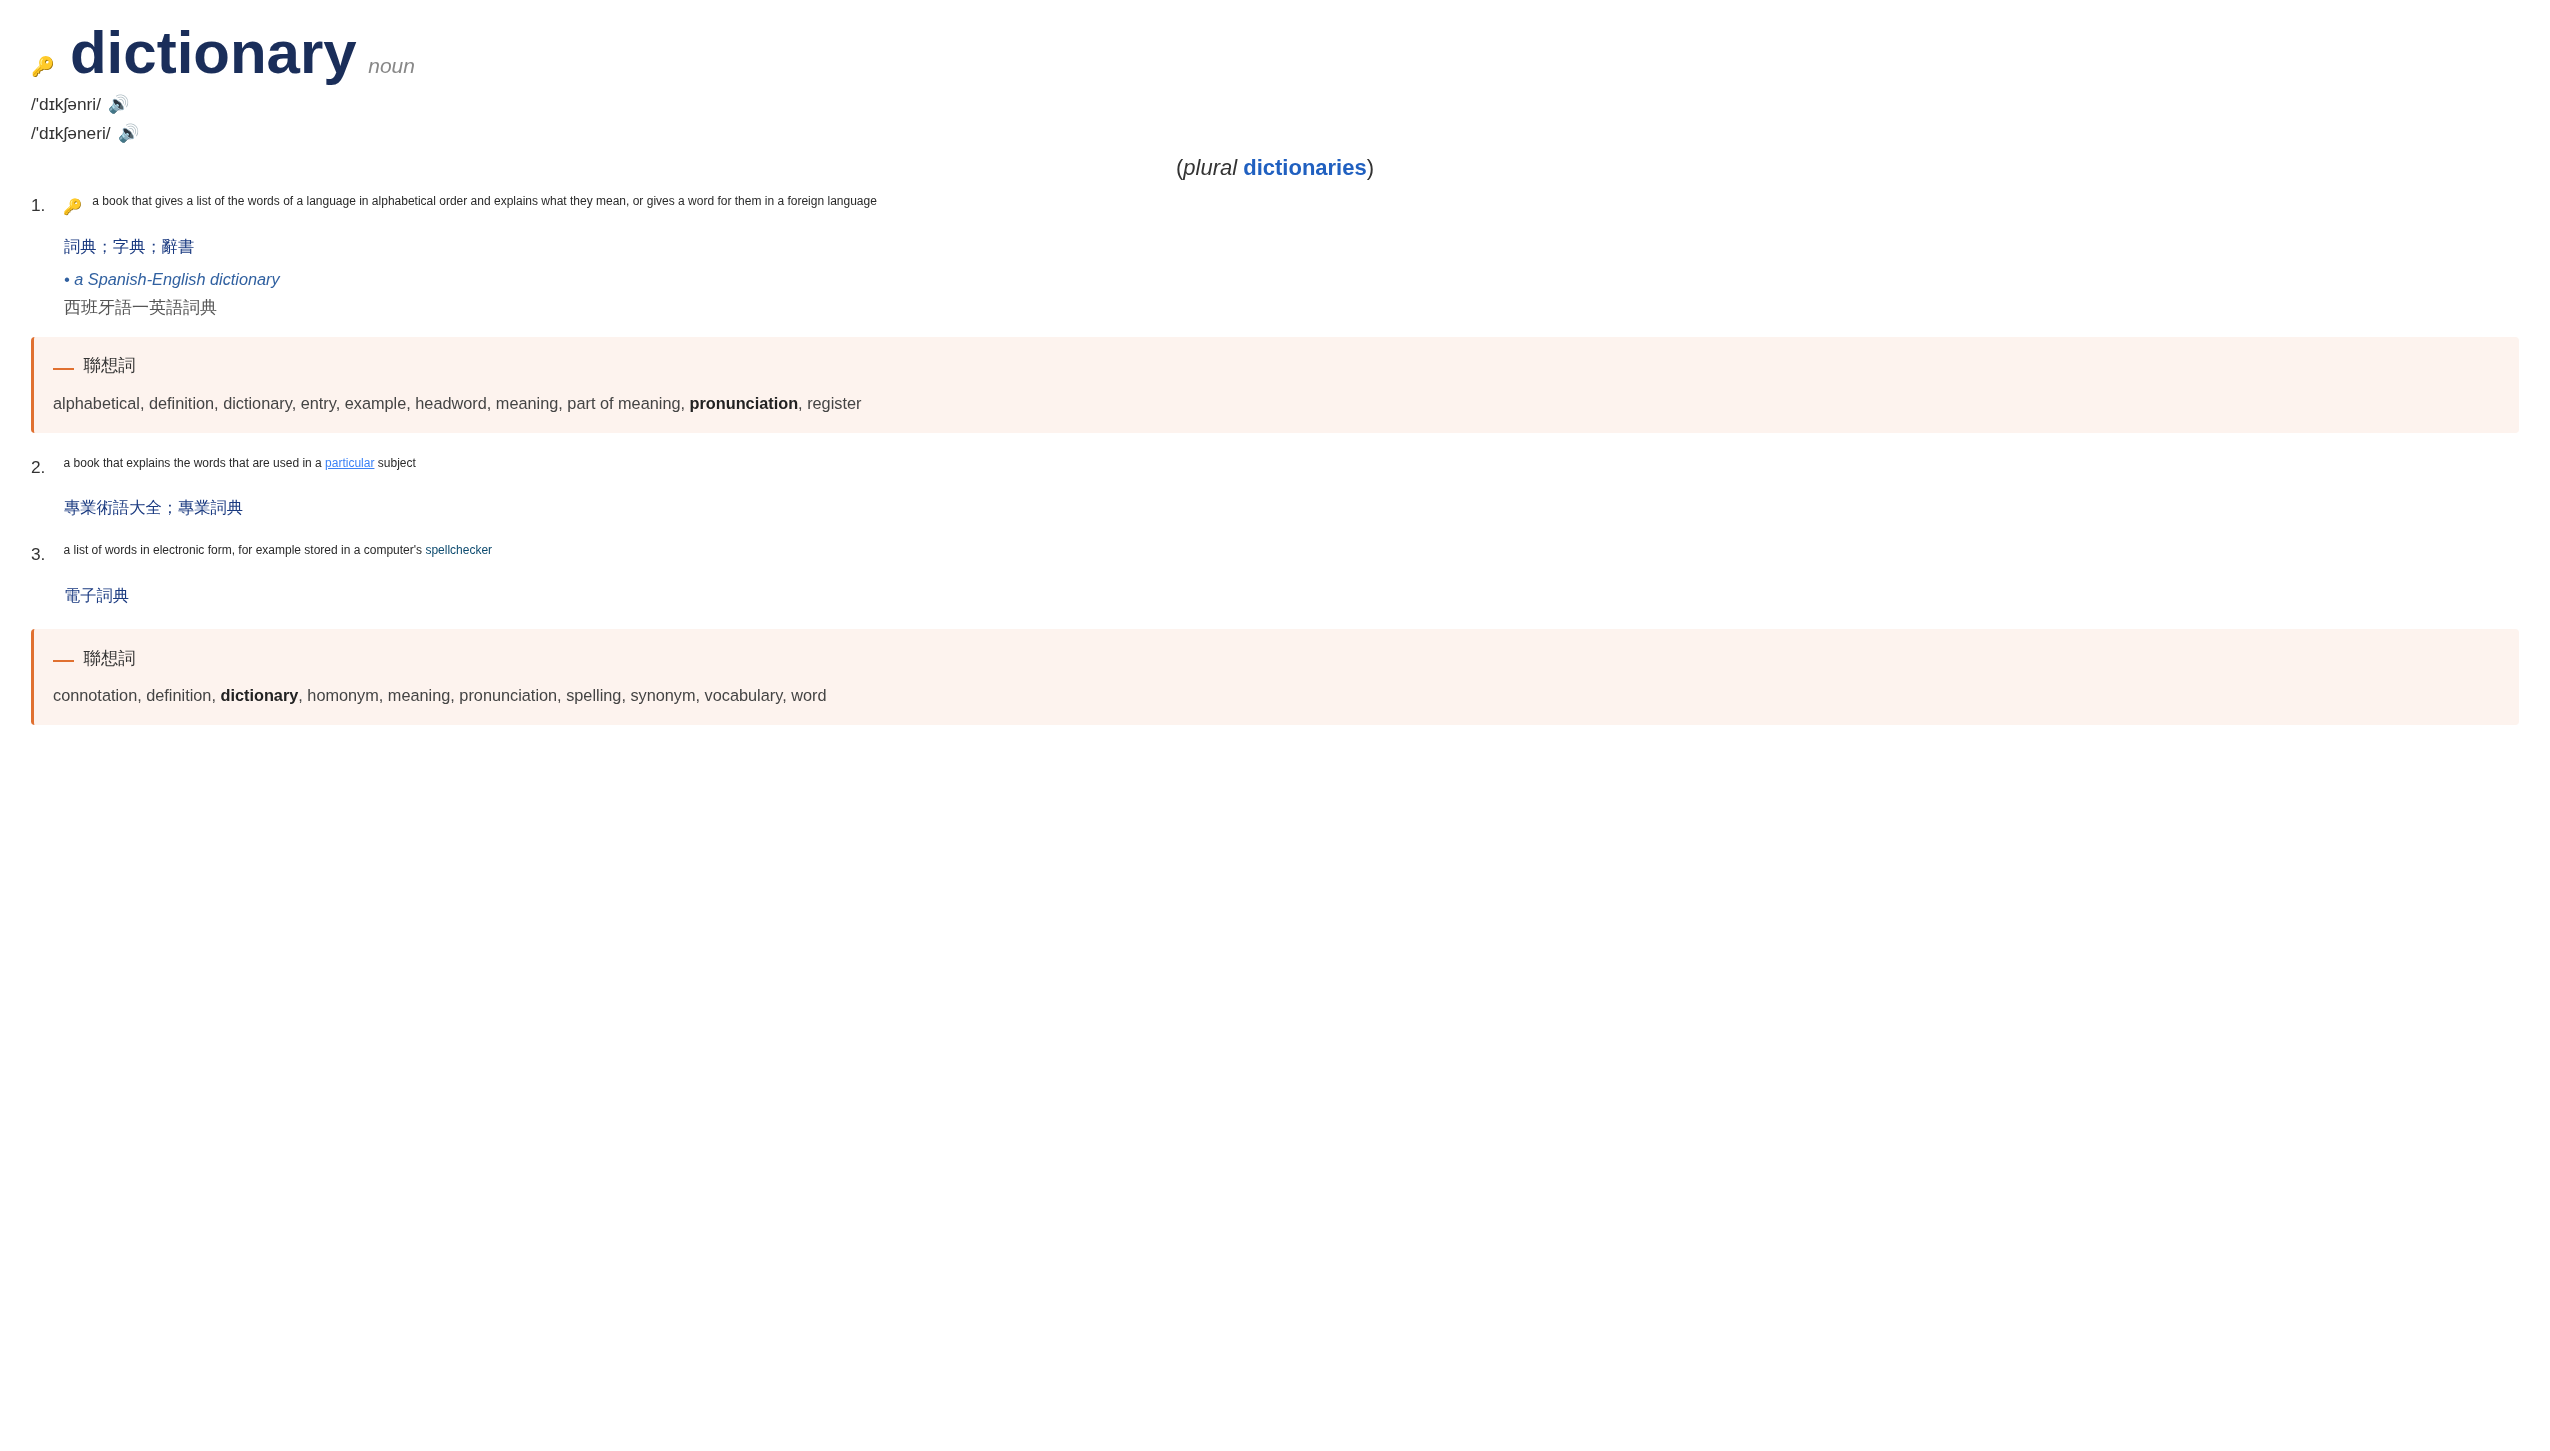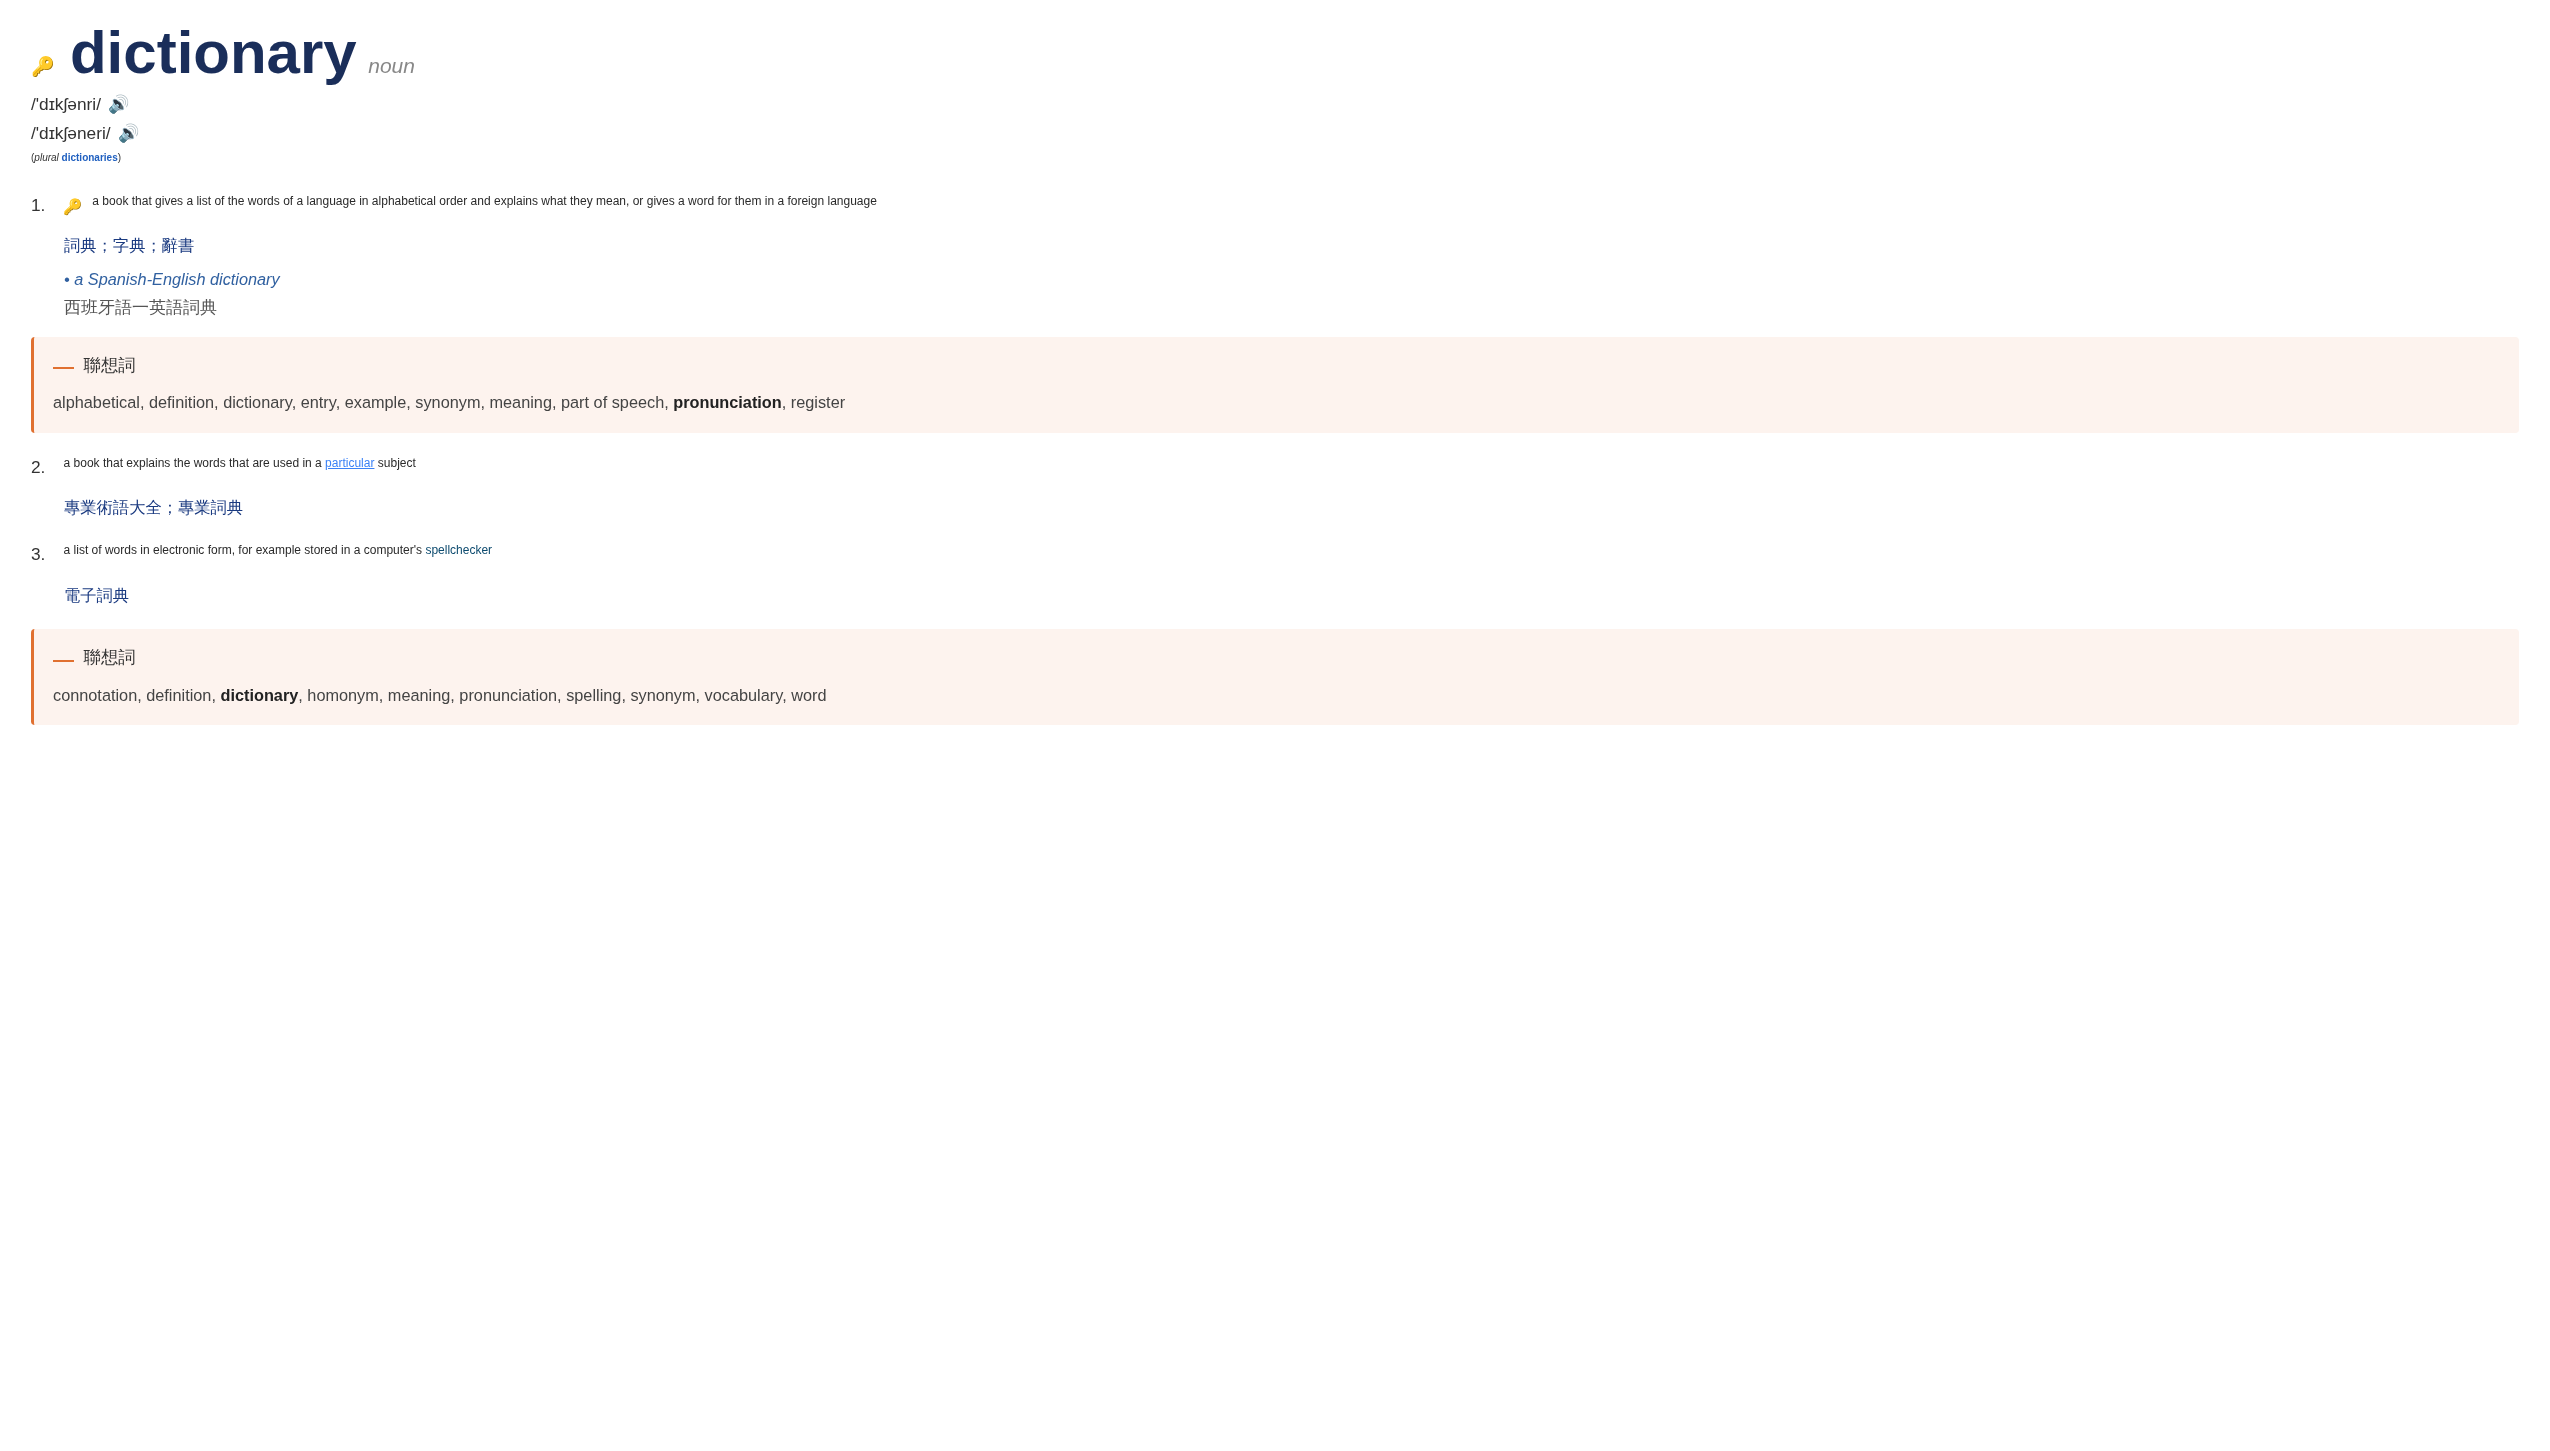--- a/index.html
+++ b/index.html
@@ -44,23 +44,24 @@
       gap: 7.7px;
     }
     .speaker-icon {
       font-size: 17.3px;
       cursor: pointer;
     }
     .speaker-blue { color: #3060b0; }
     .speaker-red  { color: #c0302a; }
 
     .plural-line {
-      font-size: 10px;
-      color: #333;
-      margin-bottom: 26px;
+      font-size: 22px;
+      color: #333;
+      margin-bottom: 7px;
+      text-align: center;
     }
     .plural-line .plural-label { color: #333; font-style: italic; }
     .plural-link { color: #2060c0; text-decoration: none; font-weight: bold; }
 
     .definitions-list {
       list-style: none;
       padding: 0;
     }
     .def-item {
       margin-bottom: 21px;
@@ -192,21 +193,21 @@
       <div class="example-text">a Spanish-English dictionary</div>
       <div class="example-chinese">西班牙語一英語詞典</div>
     </div>
 
     <div class="related-box">
       <div class="related-box-header">
         <span class="related-dash">—</span>
         <span class="related-title">聯想詞</span>
       </div>
       <div class="related-words">
-        <span>alphabetical, definition, dictionary, entry, example, synonym, meaning, part of speech, </span><strong>pronunciation</strong><span>, register</span>
+        <span>alphabetical, definition, dictionary, entry, example, headword, meaning, part of meaning, </span><strong>pronunciation</strong><span>, register</span>
       </div>
     </div>
   </li>
 
   <li class="def-item">
     <div class="def-number-row">
       <span class="def-number">2.</span>
       <span class="def-text">a book that explains the words that are used in a <span class="underline">particular</span> subject</span>
     </div>
     <div class="def-chinese">專業術語大全；專業詞典</div>

